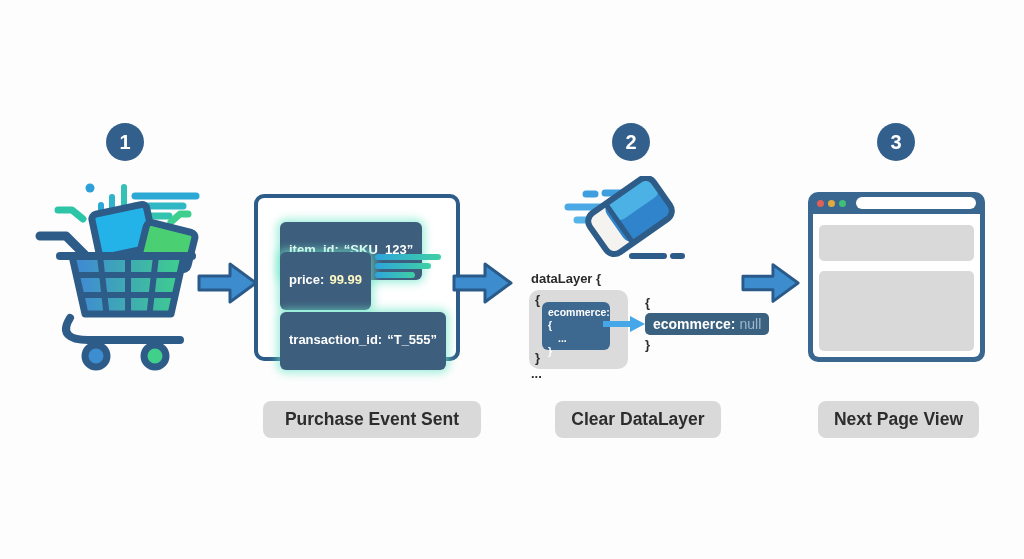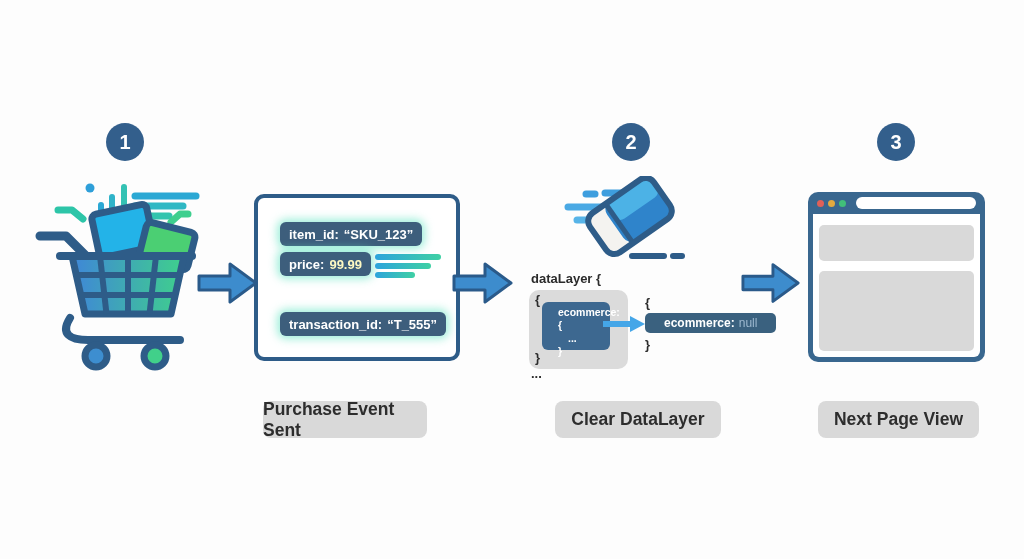--- a/index.html
+++ b/index.html
@@ -19,53 +19,53 @@
   
   .flow-arrow{display:block;}
   
   .code-box{
     left:254px;top:194px;width:206px;height:167px;
     background:#ffffff;border:4px solid #2e5c88;border-radius:10px;
     box-sizing:border-box;z-index:2;
   }
   .pill{
     position:absolute;
-    display:inline-flex;align-items:center;gap:5px;
+    display:inline-flex;align-items:flex-start;gap:5px;
     background:#3d5e7c;border-radius:6px;
-    padding:3px 9px;height:18px;
+    padding:20px 9px;height:18px;
     font-size:13px;font-weight:bold;color:#fff;white-space:nowrap;
     box-shadow:0 0 9px 3px rgba(110,231,200,0.65);
   }
   .pill .v-teal{color:#ffffff;}
   .pill .v-green{color:#fef9c3;}
   .deco-line{
     position:absolute;height:6px;border-radius:3px;
     background:linear-gradient(90deg,#2da4dc,#3fd0a4);
   }
   
   .dl-header{left:531px;top:271px;font-size:13px;font-weight:bold;color:#2b2b2b;}
   .dl-gray{
     left:529px;top:290px;width:99px;height:79px;
     background:#dbdbdb;border-radius:10px;z-index:1;
   }
   .dl-brace{position:absolute;font-size:13px;font-weight:bold;color:#2b2b2b;}
   .dl-inner{
     position:absolute;left:13px;top:12px;width:68px;height:48px;
     background:#3d6890;border-radius:6px;color:#fff;
-    font-size:10.5px;font-weight:bold;padding:4px 0 0 16px;box-sizing:border-box;
+    font-size:10.5px;font-weight:bold;padding:4px 0 0 6px;box-sizing:border-box;
     line-height:13px;
   }
   .dl-inner .indent{padding-left:10px;}
   .dl-trailing{left:531px;top:366px;font-size:13px;font-weight:bold;color:#2b2b2b;}
   .result-brace{font-size:13px;font-weight:bold;color:#2b2b2b;}
   .null-pill{
     left:645px;top:313px;
     display:inline-flex;align-items:center;gap:4px;
-    background:#3a617f;border-radius:5px;padding:3px 19px;
-    font-size:12px;font-weight:bold;color:#fff;white-space:nowrap;
+    background:#3a617f;border-radius:5px;padding:3px 8px;
+    font-size:14px;font-weight:bold;color:#fff;white-space:nowrap;
   }
   .null-pill .null-val{color:#9db8cf;font-weight:normal;}
   
   .browser{
     left:808px;top:192px;width:177px;height:170px;
     background:#39678f;border-radius:10px;box-sizing:border-box;
     padding:0 5px 5px 5px;z-index:2;
   }
   .browser-topbar{
     height:22px;display:flex;align-items:center;gap:4px;padding:0 4px;
@@ -222,15 +222,15 @@
     <span class="browser-dot" style="background:#e3a93f"></span>
     <span class="browser-dot" style="background:#41bf79"></span>
     <span class="browser-address"></span>
   </div>
   <div class="browser-content">
     <div class="ph-block b1"></div>
     <div class="ph-block b2"></div>
   </div>
 </div>
 
-<div class="abs caption" style="left:263px;top:401px;width:164px">Purchase Event Sent</div>
+<div class="abs caption" style="left:263px;top:401px;width:218px">Purchase Event Sent</div>
 <div class="abs caption" style="left:555px;top:401px;width:166px">Clear DataLayer</div>
 <div class="abs caption" style="left:818px;top:401px;width:161px">Next Page View</div>
 
 </body></html>

